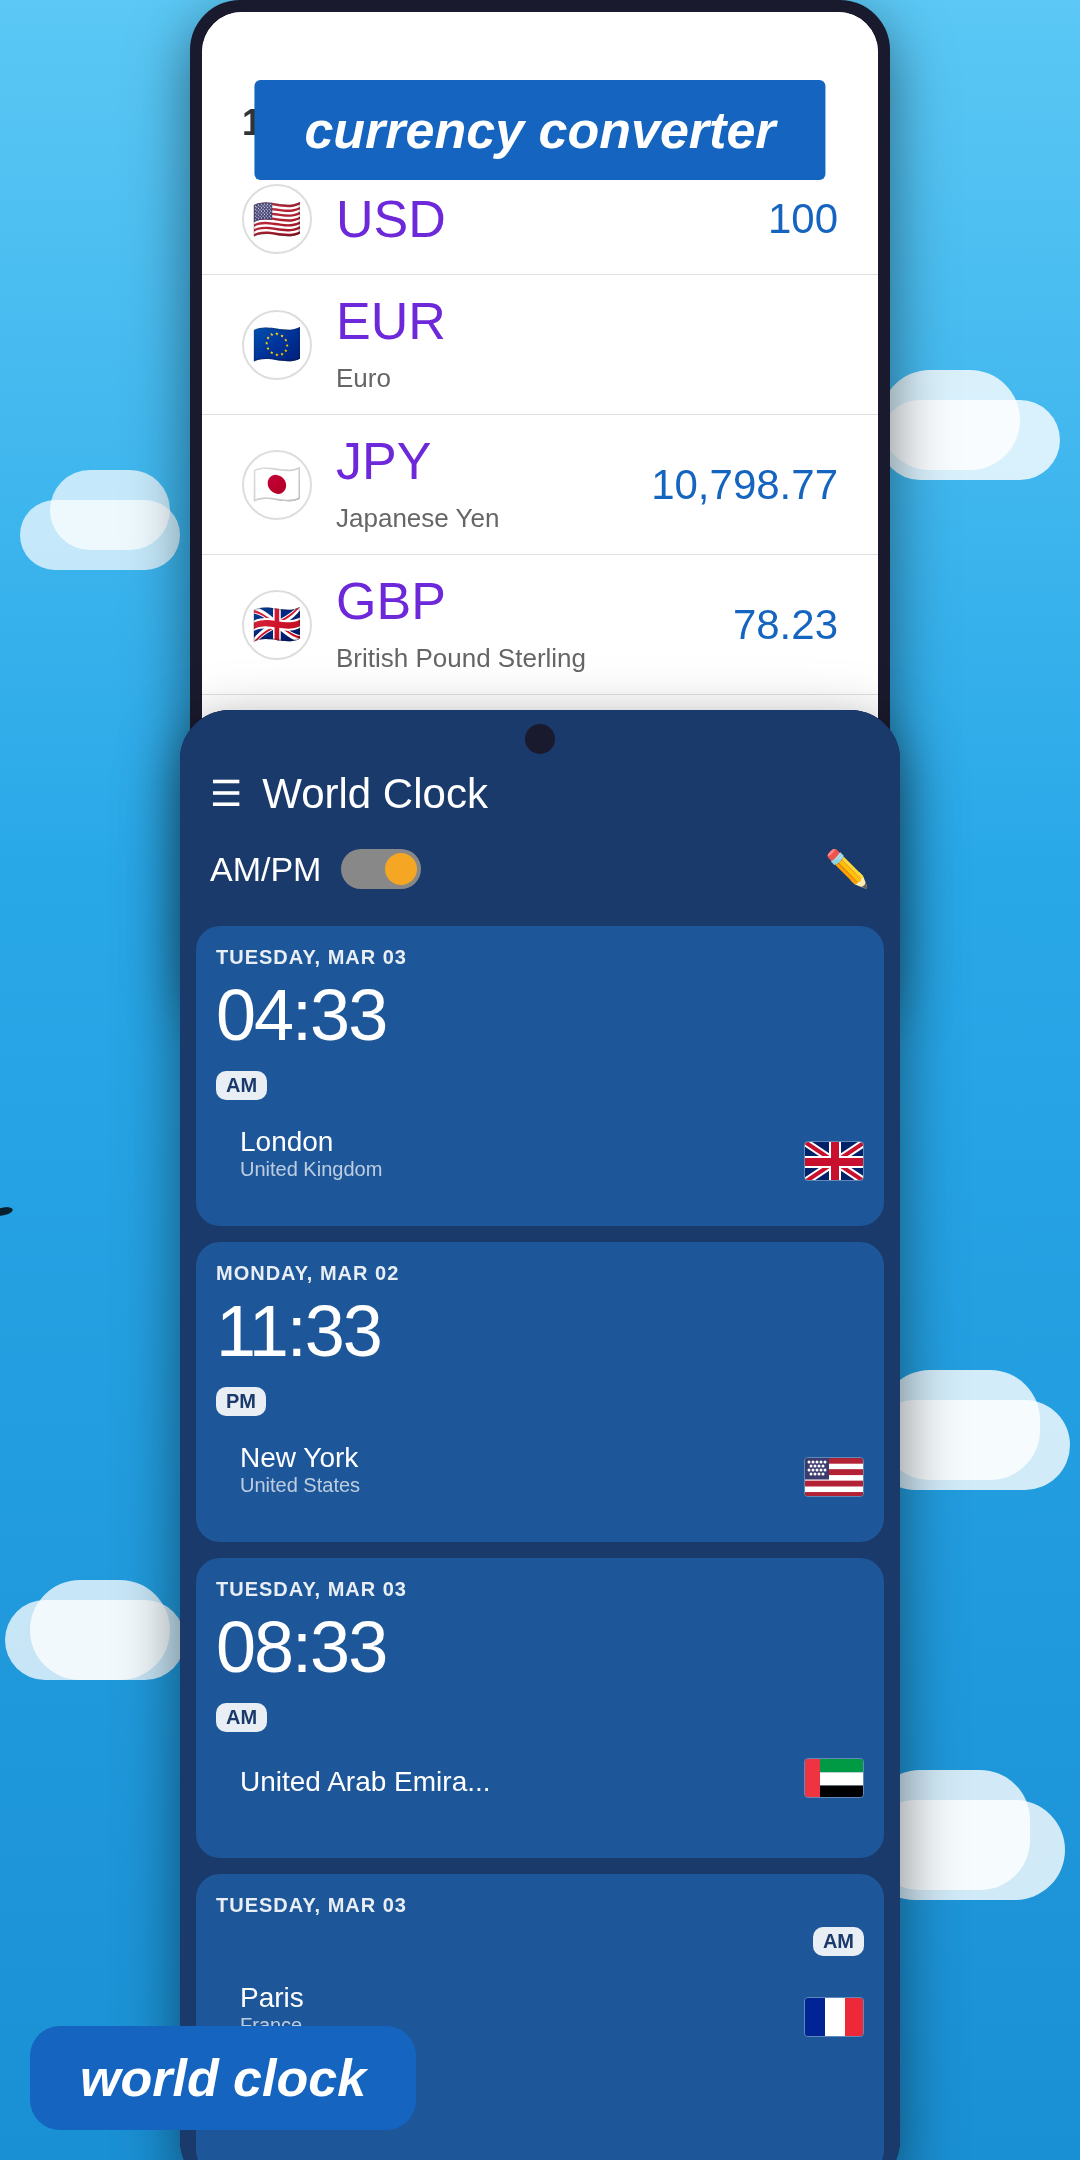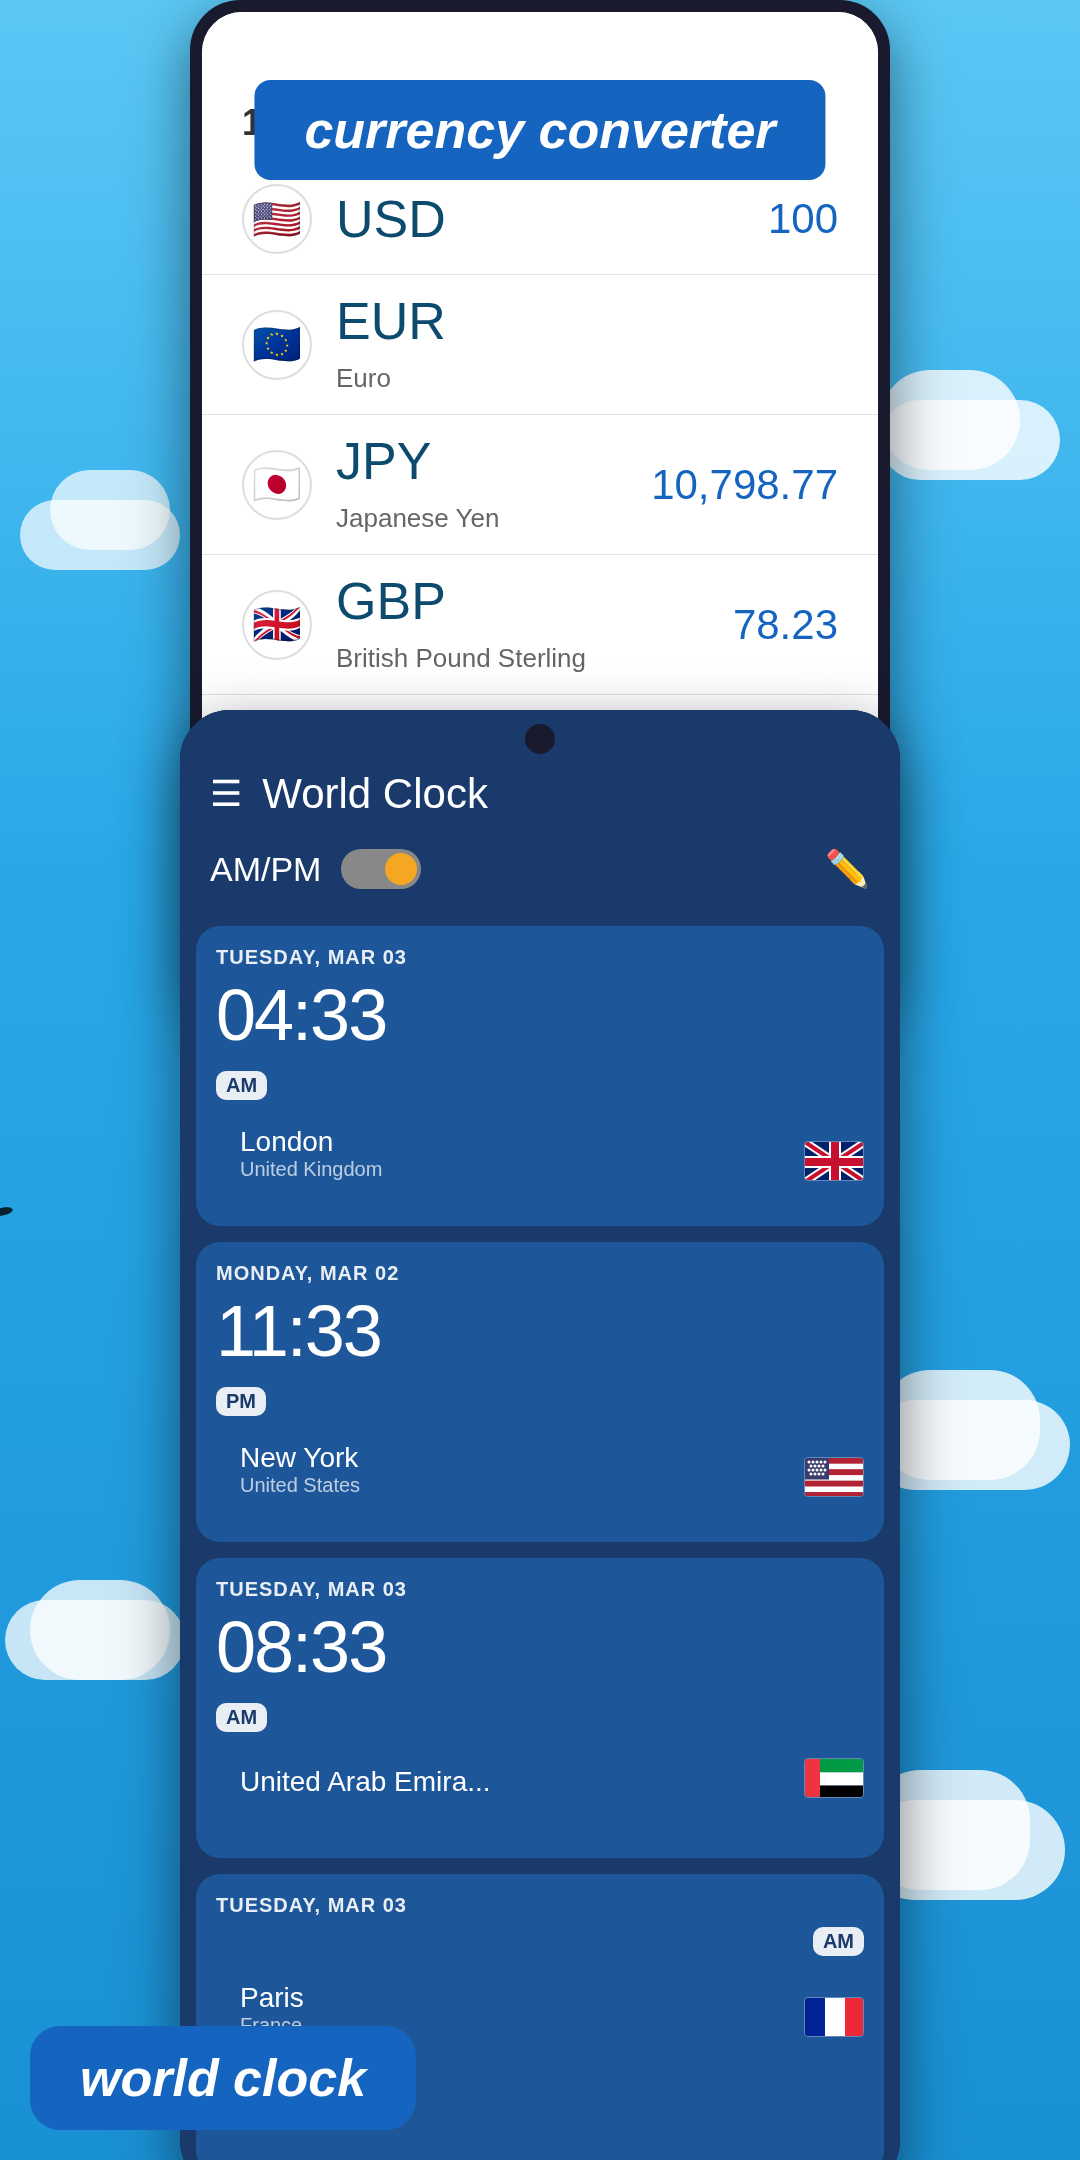--- a/index.html
+++ b/index.html
@@ -40,21 +40,21 @@
       overflow: hidden;
       padding-bottom: 20px;
     }
 
     .currency-converter-badge {
       position: absolute;
       top: 80px;
       left: 50%;
       transform: translateX(-50%);
       background: #1565c0;
-      border-radius: 16px;
+      border-radius: 6px;
       padding: 20px 50px;
       z-index: 20;
       white-space: nowrap;
     }
 
     .currency-converter-badge span {
       color: white;
       font-size: 52px;
       font-weight: 900;
       font-style: italic;
@@ -91,21 +91,21 @@
       font-size: 40px;
     }
 
     .currency-info {
       flex: 1;
     }
 
     .currency-code {
       font-size: 52px;
       font-weight: 300;
-      color: #0c4a6e;
+      color: #6d28d9;
       line-height: 1;
     }
 
     .currency-name {
       font-size: 26px;
       color: #666;
       margin-top: 16px;
     }
 
     .currency-value {

